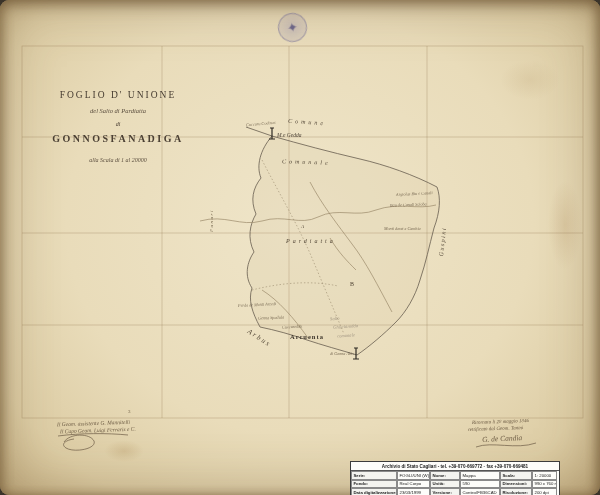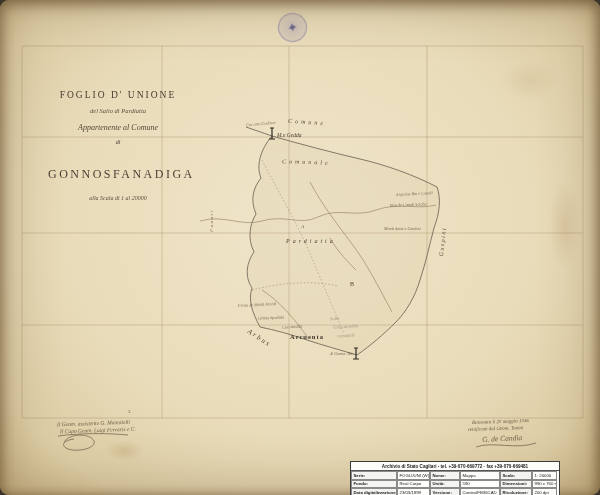--- a/index.html
+++ b/index.html
@@ -12,21 +12,21 @@
          box-shadow:inset 0 0 55px rgba(110,84,48,.38), inset 0 6px 14px rgba(90,66,36,.45),
                     inset -5px 0 10px rgba(110,84,48,.35), inset 5px 0 10px rgba(110,84,48,.25);}
   .stain{position:absolute;border-radius:50%;pointer-events:none;}
   .grid-num{position:absolute;font-size:5px;color:#6d5c43;}
   
   #title-block{position:absolute;left:48px;top:90px;width:140px;text-align:center;color:#4c4136;}
   .t1{font-size:9.5px;letter-spacing:2px;font-weight:normal;color:#453b30;}
   .t2{font-size:6.5px;font-style:italic;margin-top:7px;color:#5d5040;}
   .t3{font-size:8px;font-style:italic;margin-top:9px;color:#554838;}
   .t4{font-size:6px;font-style:italic;margin-top:7px;}
-  .t5{font-size:12px;letter-spacing:2.5px;font-weight:normal;margin-top:22px;color:#4a3f33;}
+  .t5{font-size:10px;letter-spacing:2.5px;font-weight:bold;margin-top:6px;color:#4a3f33;}
   .t6{font-size:6px;font-style:italic;margin-top:13px;color:#5d5040;}
   
   #stamp{position:absolute;left:278px;top:13px;width:27px;height:27px;border-radius:50%;
          border:1.5px solid rgba(92,86,140,.45);background:radial-gradient(circle,rgba(120,112,168,.28),rgba(120,112,168,.08));
          transform:rotate(-12deg);display:flex;align-items:center;justify-content:center;
          color:rgba(60,56,110,.65);font-size:13px;filter:blur(.4px);}
   
   .map-label{position:absolute;white-space:nowrap;color:#544838;}
   .spread{letter-spacing:3px;font-style:italic;font-size:6px;}
   .tiny-note{position:absolute;white-space:nowrap;font-size:4.2px;font-style:italic;
@@ -95,21 +95,20 @@
       <path d="M58,436 C80,433 108,433 128,435"></path>
     </g>
     <g stroke="#6b5a45" stroke-width="0.7" fill="none">
       <path d="M476,447 C492,441 516,450 536,443"></path>
     </g>
   </svg>
 
   <div id="title-block">
     <div class="t1">FOGLIO D' UNIONE</div>
     <div class="t2">del Salto di Pardiatta</div>
-    <div class="t3">Appartenente al Comune</div>
     <div class="t4">di</div>
     <div class="t5">GONNOSFANADIGA</div>
     <div class="t6">alla Scala di 1 al 20000</div>
   </div>
 
   <div id="stamp">
     <span>✦</span>
   </div>
 
   <div class="grid-num" style="left:128px;top:409px;">3</div>

